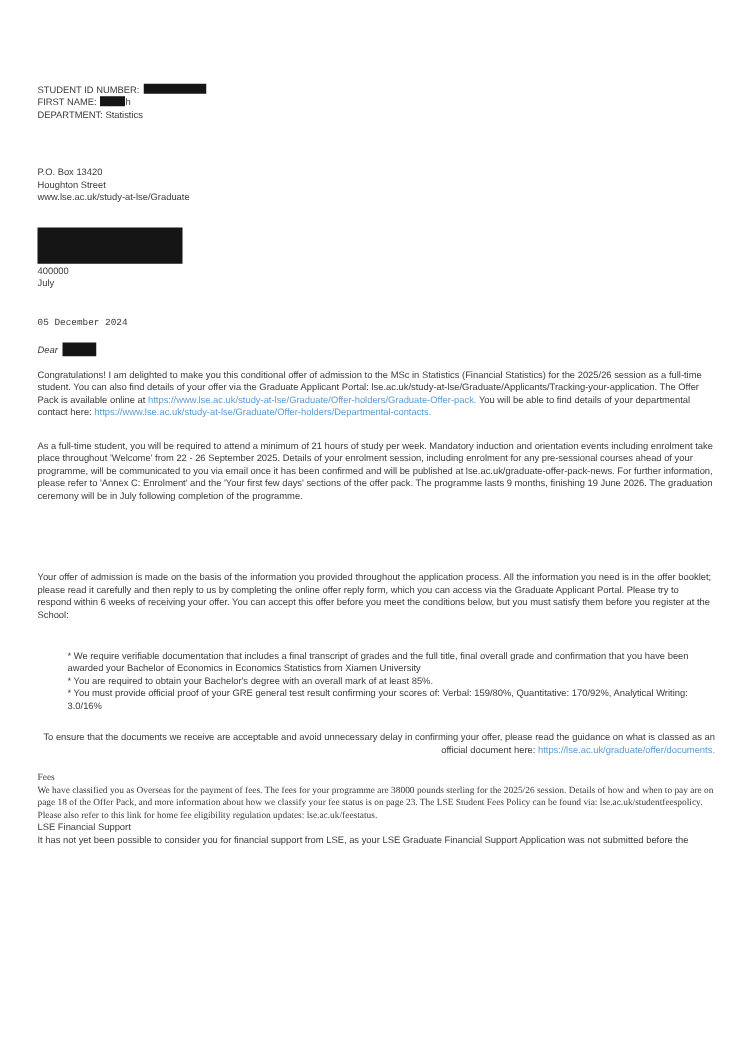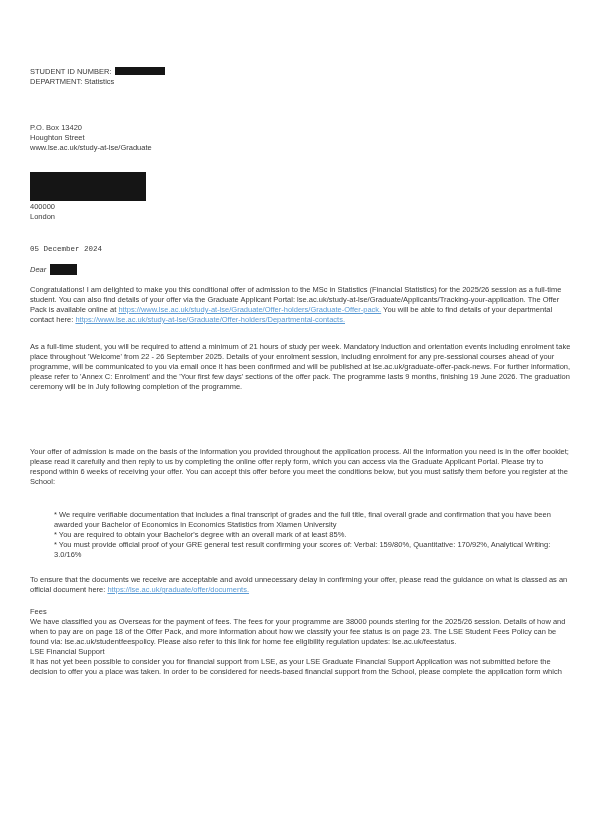--- a/index.html
+++ b/index.html
@@ -16,60 +16,63 @@
     color: #3a3a3a;
     overflow: hidden;
   }
   p { margin: 0; }
   .line { white-space: nowrap; }
   .redact { background: #151515; display: inline-block; }
   .redact-id   { width: 50px; height: 8px;  margin-left: 3px; vertical-align: -1px; }
   .redact-fn   { width: 20px; height: 8px;  margin-left: 3px; vertical-align: -1px; }
   .redact-addr { width: 116px; height: 29px; display: block; margin-top: 19px; }
   .redact-name { width: 27px; height: 11px; margin-left: 4px; vertical-align: -3px; }
-  .link { color: #5b9bd5; text-decoration: underline; cursor: pointer; }
+  .link { color: #5b9bd5; cursor: pointer; }
   .sender-block    { margin-top: 36px; }
   .recipient-lines { margin-top: 1px; }
   .date-line   { margin-top: 22px; font-family: Liberation Mono, monospace; }
   .salutation  { margin-top: 10px; font-style: italic; }
   .para-offer  { margin-top: 10px; }
   .para-enrol  { margin-top: 17px; }
   .para-reply  { margin-top: 55px; }
   .conditions  { margin-top: 23px; margin-left: 24px; }
-  .para-docs   { margin-top: 15px; }
-  .fees-block  { margin-top: 12px; }
+  .para-docs   { margin-top: 15px; text-align: right; }
+  .fees-block  { margin-top: 12px; font-family: Liberation Serif, serif; }
   .fs-block    { }
   .closing     { margin-top: 12px; }
 </style>
 </head>
 <body>
 
 <div class="page">
 
   <div class="id-block">
     <div class="line">
       <span>STUDENT ID NUMBER:</span><span class="redact redact-id"></span>
+    </div>
+    <div class="line">
+      <span>FIRST NAME:</span><span class="redact redact-fn"></span><span>h</span>
     </div>
     <div class="line">
       <span>DEPARTMENT:</span>
       <span>Statistics</span>
     </div>
   </div>
 
   <div class="sender-block">
     <div class="line">P.O. Box 13420</div>
     <div class="line">Houghton Street</div>
     <div class="line">www.lse.ac.uk/study-at-lse/Graduate</div>
   </div>
 
   <div class="redact redact-addr"></div>
 
   <div class="recipient-lines">
     <div class="line">400000</div>
-    <div class="line">London</div>
+    <div class="line">July</div>
   </div>
 
   <div class="line date-line">05 December 2024</div>
 
   <div class="line salutation">
     <span>Dear</span><span class="redact redact-name"></span>
   </div>
 
   <p class="para-offer">
     <span>Congratulations! I am delighted to make you this conditional offer of admission to the MSc in Statistics (Financial Statistics) for the 2025/26 session as a full-time student. You can also find details of your offer via the Graduate Applicant Portal: lse.ac.uk/study-at-lse/Graduate/Applicants/Tracking-your-application. The Offer Pack is available online at </span><a class="link">https://www.lse.ac.uk/study-at-lse/Graduate/Offer-holders/Graduate-Offer-pack.</a><span> You will be able to find details of your departmental contact here: </span><a class="link">https://www.lse.ac.uk/study-at-lse/Graduate/Offer-holders/Departmental-contacts.</a>

